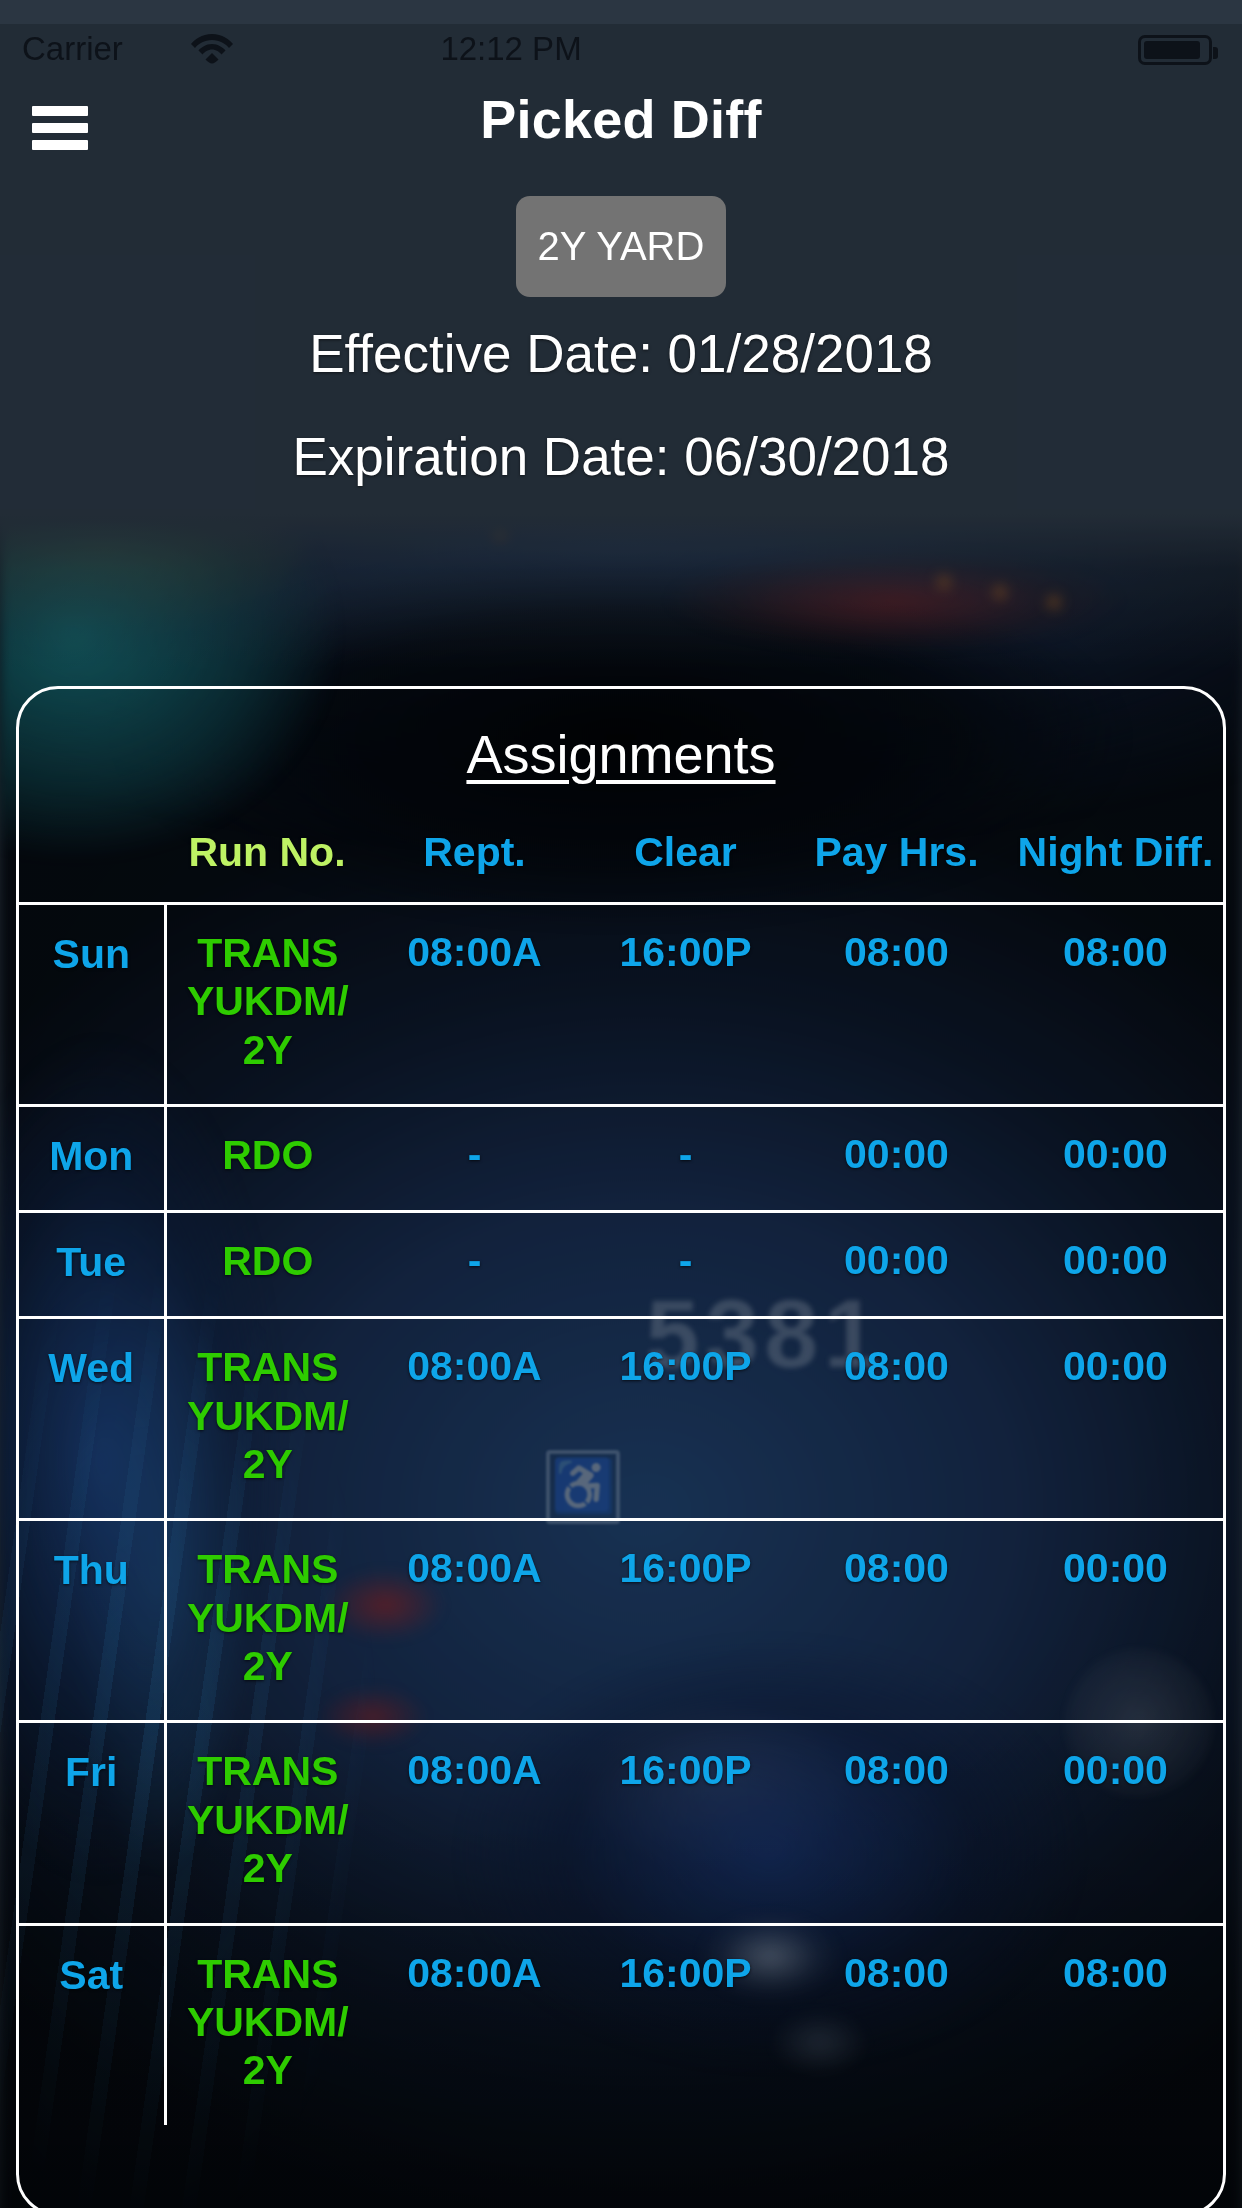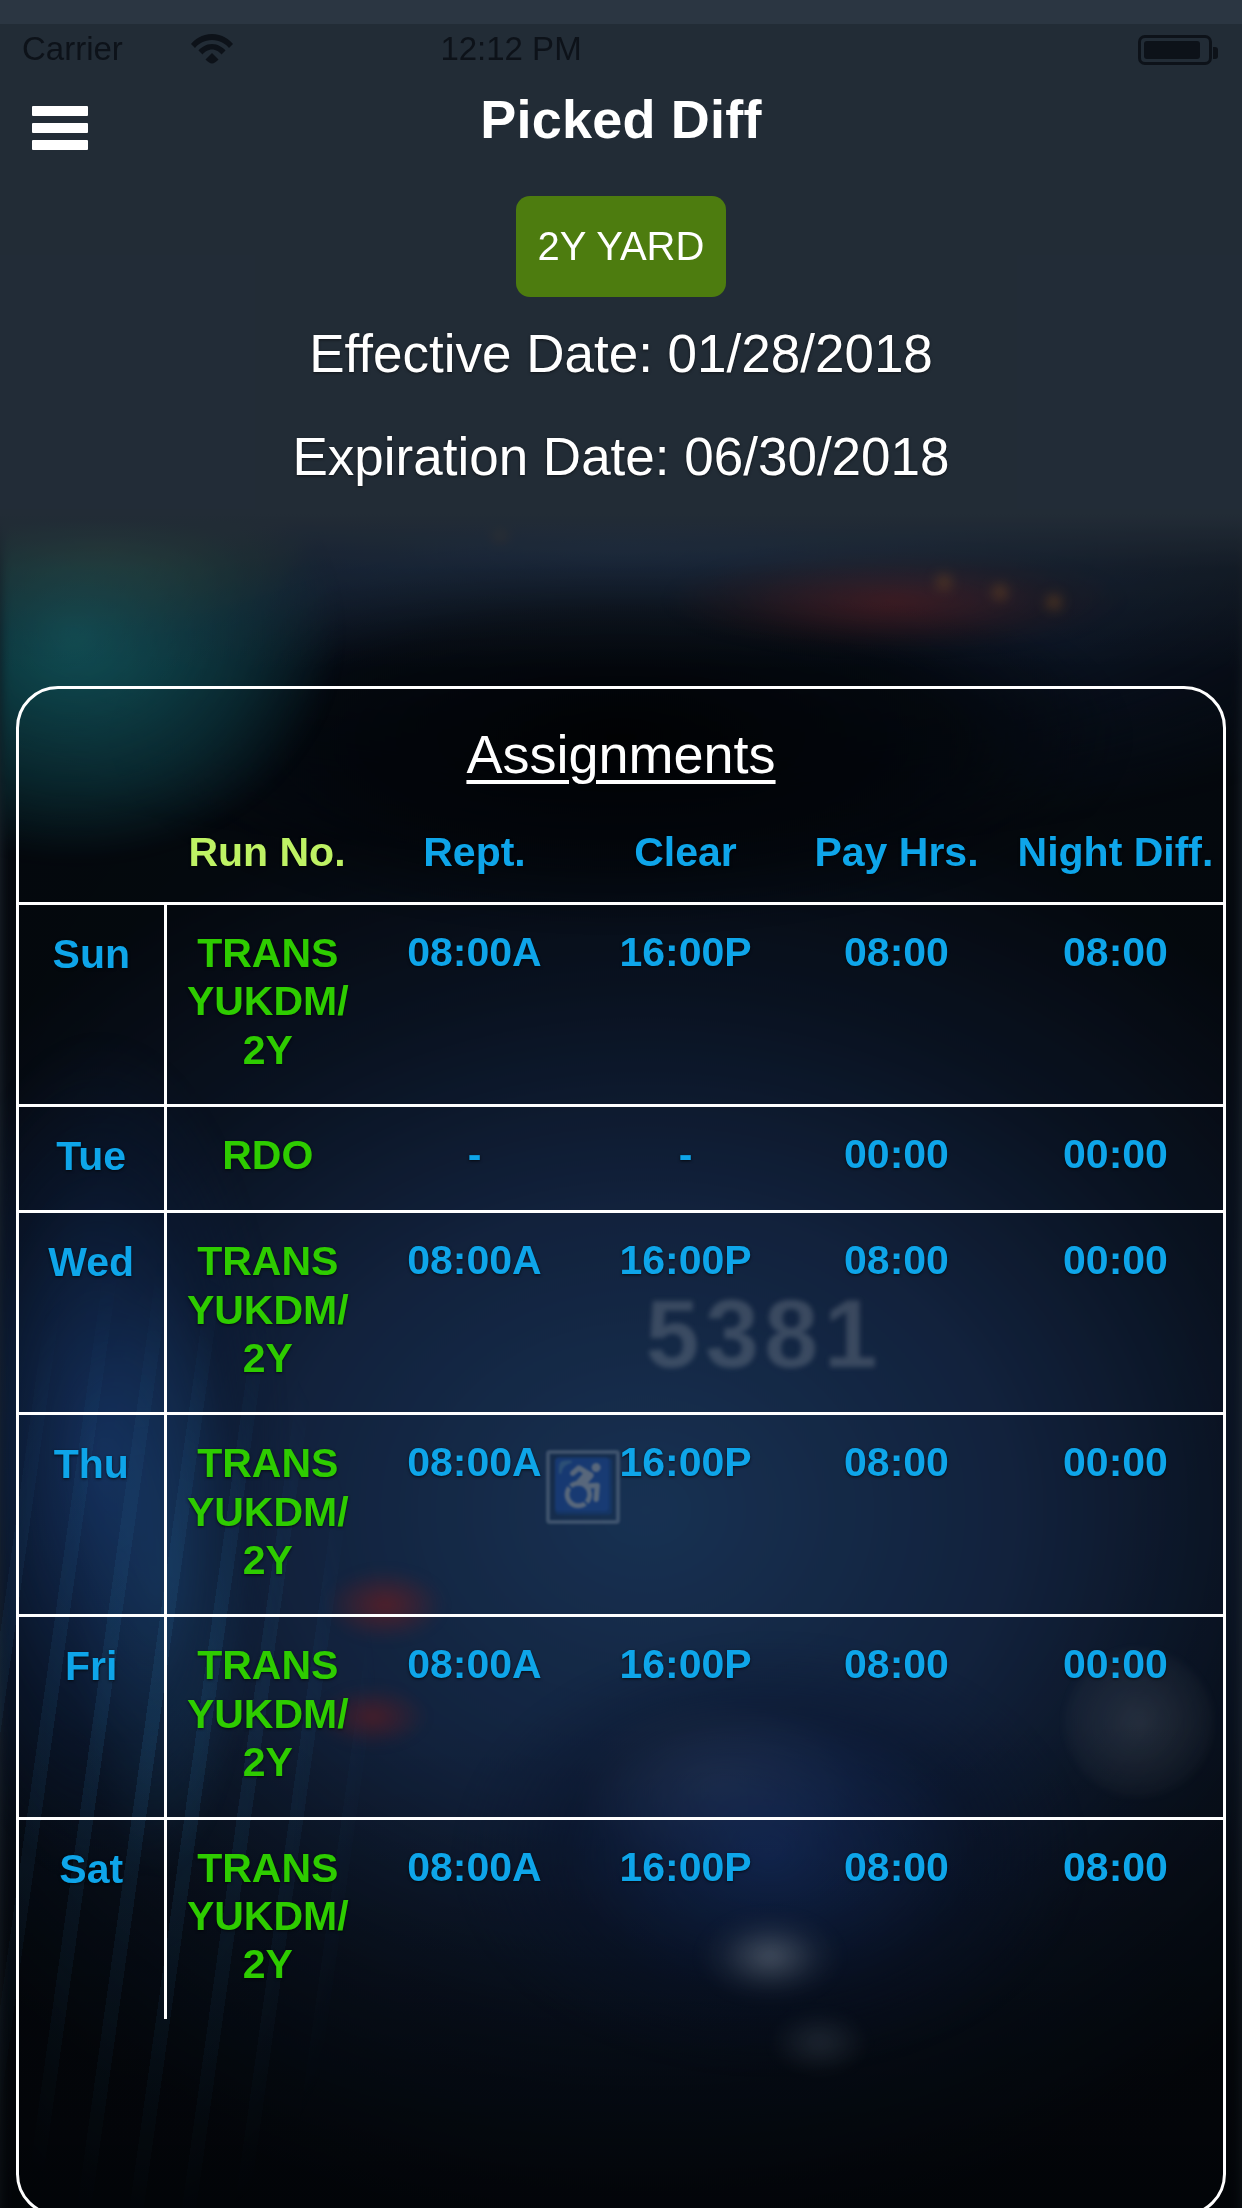--- a/index.html
+++ b/index.html
@@ -157,21 +157,21 @@
   #menu-button span { display:block; width:56px; height:10px; background:#ffffff; border-radius:1px; }
   #page-title {
     position:absolute; left:0; top:4px; width:1242px; text-align:center;
     font-size:54px; font-weight:700; color:#ffffff; letter-spacing:.2px;
   }
 
   
   #yard-button {
     position:absolute; left:50%; top:172px; transform:translateX(-50%);
     width:210px; height:101px;
-    background:#4d7c0f;
+    background:#737373;
     border:none; border-radius:14px;
     color:#ffffff; font-size:40px;
     font-family:"Liberation Sans", sans-serif;
     cursor:pointer; z-index:20;
   }
 
   
   .date-line {
     position:absolute; left:0; width:1242px; text-align:center;
     color:#ffffff; font-size:53px; z-index:20;
@@ -309,20 +309,28 @@
       <tbody id="assign-body">
           <tr>
             <td class="cell-day sep">Sun</td>
             <td class="cell-run">TRANS YUKDM/ 2Y</td>
             <td class="cell-rept">08:00A</td>
             <td class="cell-clear">16:00P</td>
             <td class="cell-pay">08:00</td>
             <td class="cell-nd">08:00</td>
           </tr>
           <tr>
+            <td class="cell-day sep">Mon</td>
+            <td class="cell-run">RDO</td>
+            <td class="cell-dash">-</td>
+            <td class="cell-dash">-</td>
+            <td class="cell-pay">00:00</td>
+            <td class="cell-nd">00:00</td>
+          </tr>
+          <tr>
             <td class="cell-day sep">Tue</td>
             <td class="cell-run">RDO</td>
             <td class="cell-dash">-</td>
             <td class="cell-dash">-</td>
             <td class="cell-pay">00:00</td>
             <td class="cell-nd">00:00</td>
           </tr>
           <tr>
             <td class="cell-day sep">Wed</td>
             <td class="cell-run">TRANS YUKDM/ 2Y</td>

